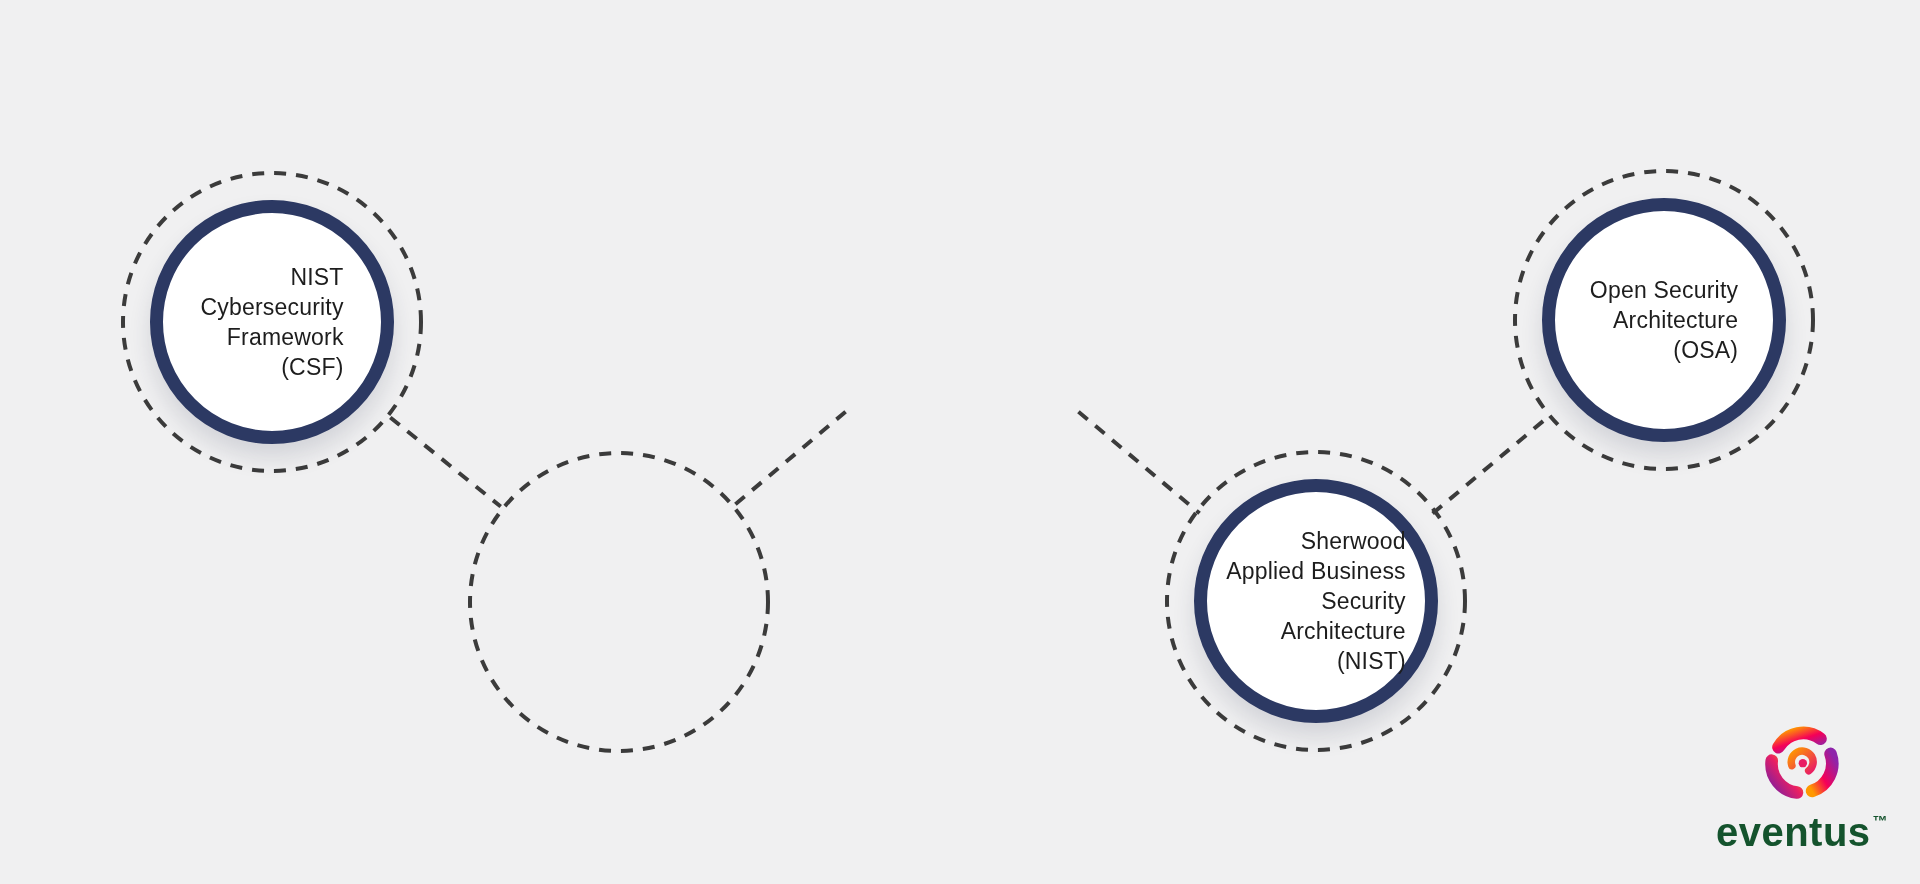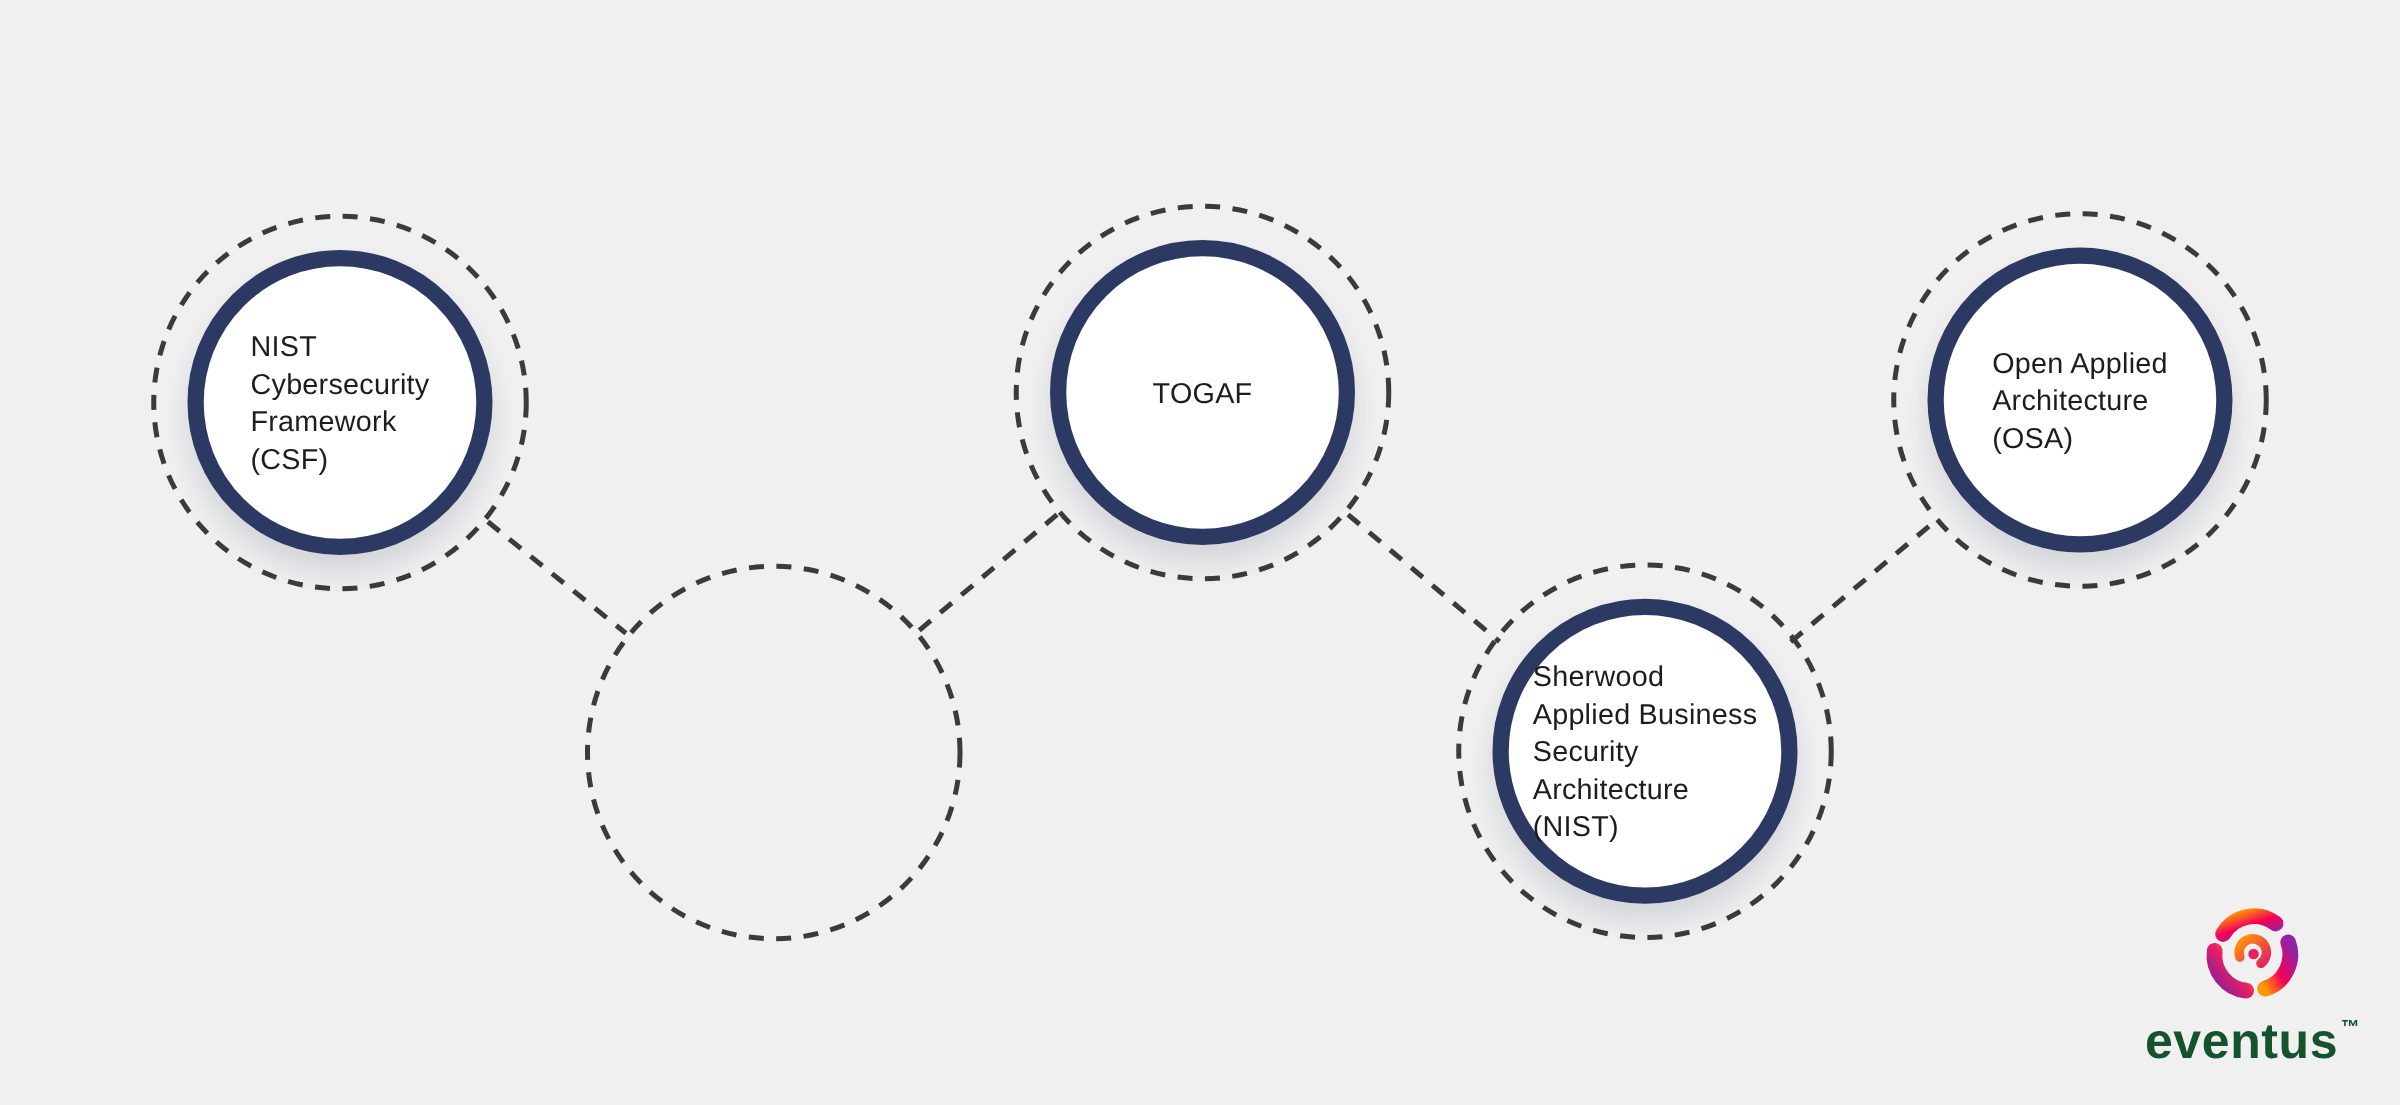--- a/index.html
+++ b/index.html
@@ -35,21 +35,21 @@
     border-radius: 50%;
     background: var(--node-fill, #ffffff);
     border: 13px solid var(--navy, #2c3963);
     box-sizing: border-box;
     display: flex;
     align-items: center;
     justify-content: center;
     box-shadow: 0 14px 22px rgba(45, 50, 80, 0.14);
   }
   .node-label {
-    text-align: left;
+    text-align: right;
     color: var(--text, #1d1d1d);
     font-size: 23px;
     line-height: 30px;
     font-weight: 400;
     letter-spacing: 0.2px;
     padding: 0 10px;
   }
   .node-label .ln { display: block; }
   .logo {
     position: absolute;
@@ -101,30 +101,20 @@
       </div>
     </div>
   </div>
 
   <div class="node" style="left: 467px; top: 450px;">
     <svg class="dashed-ring" width="304" height="304">
       <circle cx="152" cy="152" r="149" fill="none" stroke="var(--dash, #3b3b3b)" stroke-width="4" stroke-dasharray="12 10"></circle>
     </svg>
   </div>
 
-  <div class="node" style="left: 810px; top: 162px;">
-    <svg class="dashed-ring" width="304" height="304">
-      <circle cx="152" cy="152" r="149" fill="none" stroke="var(--dash, #3b3b3b)" stroke-width="4" stroke-dasharray="12 10"></circle>
-    </svg>
-    <div class="solid-circle">
-      <div class="node-label">
-        <span class="ln">TOGAF</span>
-      </div>
-    </div>
-  </div>
 
   <div class="node" style="left: 1164px; top: 449px;">
     <svg class="dashed-ring" width="304" height="304">
       <circle cx="152" cy="152" r="149" fill="none" stroke="var(--dash, #3b3b3b)" stroke-width="4" stroke-dasharray="12 10"></circle>
     </svg>
     <div class="solid-circle">
       <div class="node-label">
         <span class="ln">Sherwood</span>
         <span class="ln">Applied Business</span>
         <span class="ln">Security</span>
@@ -133,21 +123,21 @@
       </div>
     </div>
   </div>
 
   <div class="node" style="left: 1512px; top: 168px;">
     <svg class="dashed-ring" width="304" height="304">
       <circle cx="152" cy="152" r="149" fill="none" stroke="var(--dash, #3b3b3b)" stroke-width="4" stroke-dasharray="12 10"></circle>
     </svg>
     <div class="solid-circle">
       <div class="node-label">
-        <span class="ln">Open Applied</span>
+        <span class="ln">Open Security</span>
         <span class="ln">Architecture</span>
         <span class="ln">(OSA)</span>
       </div>
     </div>
   </div>
 
   <div class="logo">
     <svg class="logo-icon" width="84" height="84" viewBox="0 0 100 100">
       <defs>
         <linearGradient id="gA" x1="0%" y1="0%" x2="100%" y2="100%">

